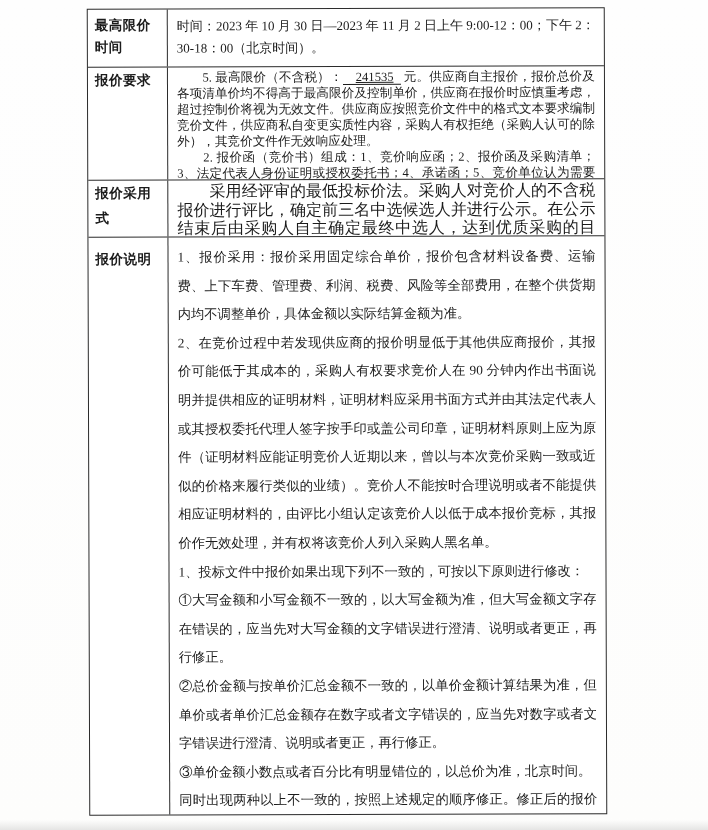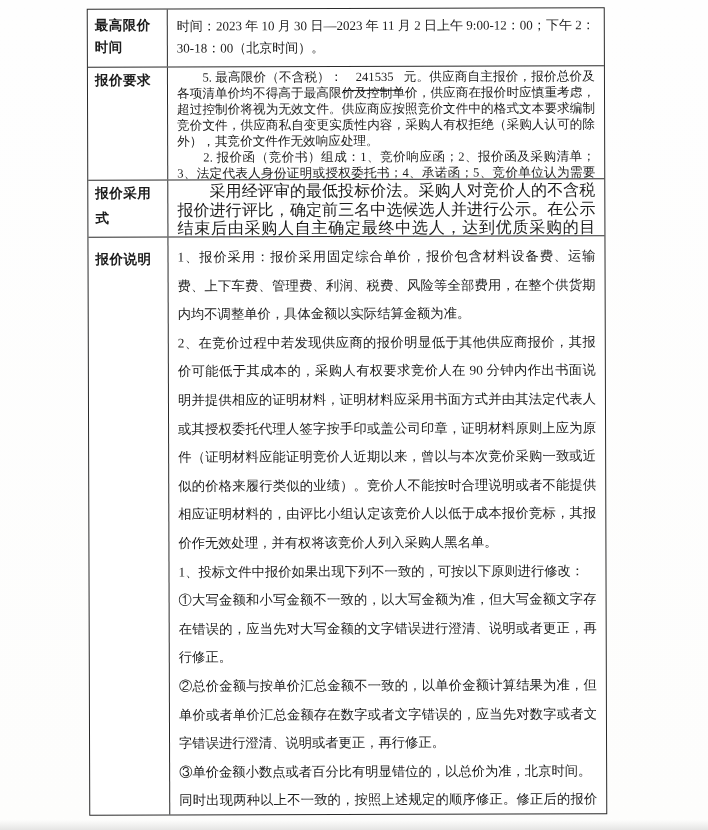--- a/index.html
+++ b/index.html
@@ -61,21 +61,22 @@
   .r2 .para { font-size: 12.6px; line-height: 16px; }
   .r3 { height: 57px; }
   .r3 .content-cell { padding-top: 2px; }
   .r3 .para { font-size: 16px; line-height: 18.5px; }
   .r4 { height: 578px; }
   .r4 .content-cell { padding-top: 6px; }
   .r4 .para { font-size: 13.3px; line-height: 28.6px; }
   .r4 .label-cell { padding-top: 11px; }
   .num-underline {
     border-bottom: 1.4px solid #1c1c1c;
-    padding: 0 7px 6px 13px;
+    padding: 0 7px 0 13px;
+    text-decoration: underline;
   }
 </style>
 </head>
 <body>
 
 <div class="page">
   <div class="doc-table">
 
     <div class="row r1">
       <div class="cell label-cell label-top">最高限价

